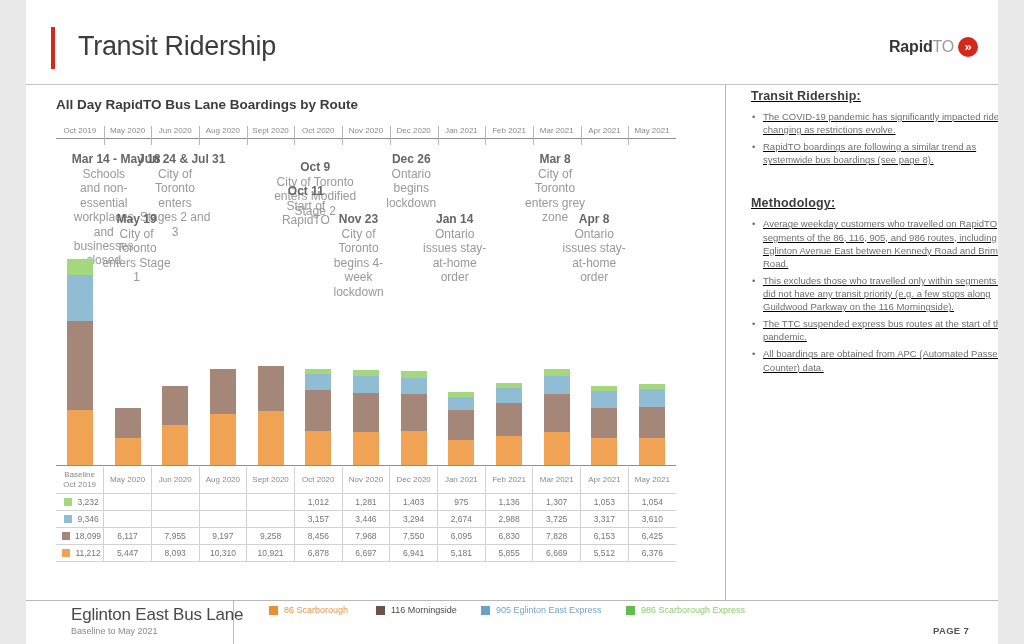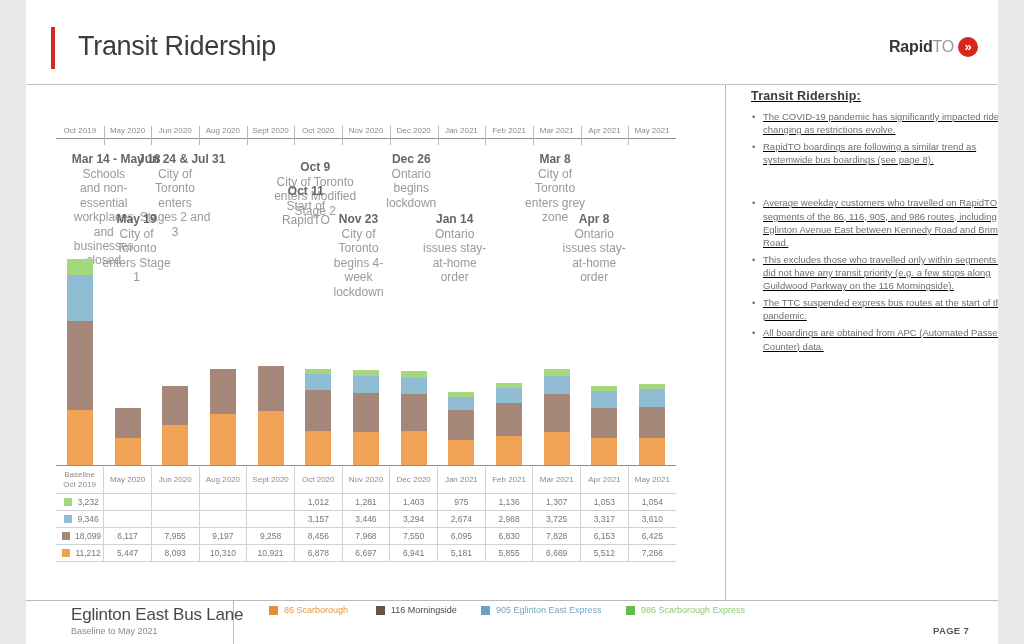--- a/index.html
+++ b/index.html
@@ -69,20 +69,21 @@
   <div class="accent-bar"></div>
   <h1 class="page-title">Transit Ridership</h1>
   <div class="logo">
     <span class="logo-rapid">Rapid</span>
       <span class="logo-to">TO</span>
     <span class="logo-circle">»</span>
   </div>
   <div class="hr-top"></div>
   <div class="v-divider"></div>
 
+  <h2 class="chart-title">All Day RapidTO Bus Lane Boardings by Route</h2>
   <div class="timeline" id="timeline">
     <div class="tl-line"></div>
   <div class="tl-cell">Oct 2019</div>
       <div class="tl-cell">May 2020</div>
       <div class="tl-cell">Jun 2020</div>
       <div class="tl-cell">Aug 2020</div>
       <div class="tl-cell">Sept 2020</div>
       <div class="tl-cell">Oct 2020</div>
       <div class="tl-cell">Nov 2020</div>
       <div class="tl-cell">Dec 2020</div>
@@ -277,31 +278,32 @@
           <td>8,093</td>
           <td>10,310</td>
           <td>10,921</td>
           <td>6,878</td>
           <td>6,697</td>
           <td>6,941</td>
           <td>5,181</td>
           <td>5,855</td>
           <td>6,669</td>
           <td>5,512</td>
-          <td>7,266</td>
+          <td>6,376</td>
         </tr>
       </tbody>
     </table>
 
   <aside class="sidebar" id="sidebar">
       <h3 class="sb-heading">Transit Ridership:</h3>
       <ul class="sb-list">
         <li>The COVID-19 pandemic has significantly impacted ridership, changing as restrictions evolve.</li>
         <li>RapidTO boardings are following a similar trend as systemwide bus boardings (see page 8).</li>
       </ul>
+      <h3 class="sb-heading">Methodology:</h3>
       <ul class="sb-list">
         <li>Average weekday customers who travelled on RapidTO segments of the 86, 116, 905, and 986 routes, including Eglinton Avenue East between Kennedy Road and Brimley Road.</li>
         <li>This excludes those who travelled only within segments that did not have any transit priority (e.g. a few stops along Guildwood Parkway on the 116 Morningside).</li>
         <li>The TTC suspended express bus routes at the start of the pandemic.</li>
         <li>All boardings are obtained from APC (Automated Passenger Counter) data.</li>
       </ul>
     </aside>
 
   <div class="footer-line"></div>
   <div class="footer-divider"></div>

